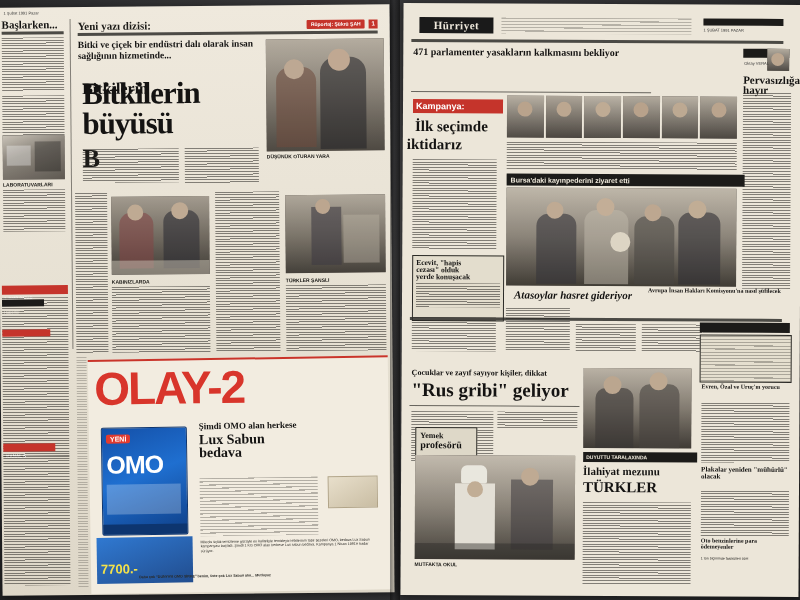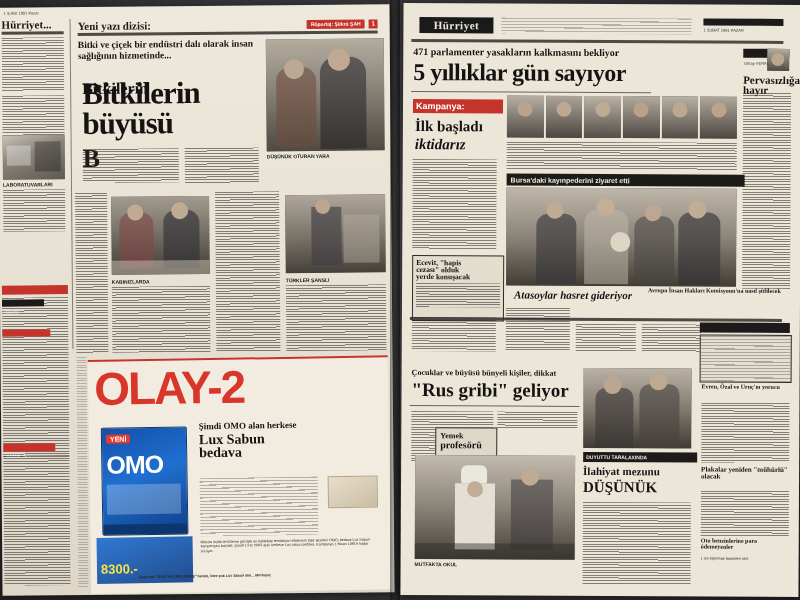--- a/index.html
+++ b/index.html
@@ -157,21 +157,21 @@
 <body>
 
 <div class="scene">
   <div class="bg"></div>
 
   <div class="page left">
 
     <div style="position:absolute;left:6px;top:3px;" class="tiny-top">1 Şubat 1991 Pazar</div>
 
     <div style="position:absolute;left:4px;top:12px;width:62px;">
-      <div class="hd" style="font-size:11px;">Hürriyet...</div>
+      <div class="hd" style="font-size:11px;">Başlarken...</div>
       <div class="hline thick" style="margin:2px 0 3px 0;"></div>
       <div class="lines dense" style="height:54px;"></div>
       <div class="lines dense" style="height:40px;margin-top:4px;"></div>
     </div>
 
     <div class="photo" style="left:4px;top:128px;width:62px;height:44px;">
       <div class="g" style="background:
         linear-gradient(160deg,#cfc6b6 0%, #8e8578 40%, #5e564c 100%);"></div>
       <div style="position:absolute;left:4px;top:10px;width:24px;height:20px;background:rgba(255,255,255,0.35);"></div>
       <div style="position:absolute;left:32px;top:6px;width:26px;height:30px;background:rgba(0,0,0,0.3);"></div>
@@ -250,21 +250,21 @@
     <div id="omo-ad">
       <div style="position:absolute;left:6px;top:4px;" id="omo-title">OLAY-2</div>
 
       <div class="omo-box" style="left:12px;top:66px;width:84px;height:106px;border-radius:2px;">
         <div style="position:absolute;left:4px;top:6px;background:#e23b2f;color:#fff;font-size:7px;font-weight:bold;padding:1px 4px;border-radius:2px;">YENİ</div>
         <div style="position:absolute;left:4px;top:22px;font-family:'Liberation Sans',sans-serif;font-weight:bold;font-size:25px;color:#fff;letter-spacing:-1px;">OMO</div>
         <div style="position:absolute;left:4px;top:56px;width:74px;height:30px;background:rgba(255,255,255,0.25);"></div>
         <div style="position:absolute;left:0;bottom:0;width:100%;height:10px;background:#0d356f;"></div>
       </div>
       <div style="position:absolute;left:6px;top:176px;width:96px;height:46px;background:linear-gradient(160deg,#1f6fd0,#0f3f87);opacity:.92;"></div>
-      <div style="position:absolute;left:10px;top:200px;font-family:'Liberation Sans',sans-serif;font-weight:bold;font-size:13px;color:#f4e24a;">8300.-</div>
+      <div style="position:absolute;left:10px;top:200px;font-family:'Liberation Sans',sans-serif;font-weight:bold;font-size:13px;color:#f4e24a;">7700.-</div>
 
       <div style="position:absolute;left:110px;top:62px;width:122px;">
         <div class="hd" style="font-size:9px;">Şimdi OMO alan herkese</div>
         <div class="hd" style="font-size:14px;margin-top:2px;">Lux Sabun</div>
         <div class="hd" style="font-size:14px;">bedava</div>
       </div>
 
       <div style="position:absolute;left:238px;top:118px;width:48px;height:30px;background:linear-gradient(150deg,#e8dfcb,#c9bda3);border:1px solid #b1a488;"></div>
 
       <div class="lines light" style="position:absolute;left:110px;top:118px;width:118px;height:58px;"></div>
@@ -276,26 +276,25 @@
 
   <div class="page right">
 
     <div id="r-masthead">Hürriyet</div>
     <div class="lines" style="position:absolute;left:98px;top:14px;width:190px;height:16px;opacity:.45;"></div>
     <div style="position:absolute;left:300px;top:14px;width:80px;height:7px;background:#1c1b19;"></div>
     <div class="tiny-top" style="position:absolute;left:300px;top:23px;">1 ŞUBAT 1991 PAZAR</div>
     <div class="hline thick" style="position:absolute;left:8px;top:36px;width:372px;"></div>
 
     <div class="hd" style="position:absolute;left:10px;top:44px;font-size:10px;">471 parlamenter yasakların kalkmasını bekliyor</div>
-    <div class="hd" style="position:absolute;left:10px;top:58px;font-size:24px;letter-spacing:-0.5px;">5 yıllıklar gün sayıyor</div>
     <div class="hline" style="position:absolute;left:8px;top:88px;width:240px;"></div>
 
     <div class="redbar" style="position:absolute;left:10px;top:96px;width:84px;padding:2px 3px;font-size:9px;">Kampanya:</div>
-    <div class="hd" style="position:absolute;left:12px;top:116px;font-size:15px;">İlk başladı</div>
-    <div class="hd" style="position:absolute;left:12px;top:134px;font-size:15px;font-style:italic;">iktidarız</div>
+    <div class="hd" style="position:absolute;left:12px;top:116px;font-size:15px;">İlk seçimde</div>
+    <div class="hd" style="position:absolute;left:4px;top:134px;font-size:15px;">iktidarız</div>
     <div class="lines dense" style="position:absolute;left:10px;top:156px;width:84px;height:90px;"></div>
 
     <div style="position:absolute;left:104px;top:92px;width:230px;height:42px;display:flex;gap:2px;">
       <div class="photo" style="position:relative;flex:1;height:42px;">
           <div class="g" style="background:linear-gradient(180deg,#bdb2a0,#4f4840);"></div>
           <div style="position:absolute;left:50%;top:6px;transform:translateX(-50%);width:15px;height:15px;background:#c3a484;border-radius:50%;"></div>
         </div>
       <div class="photo" style="position:relative;flex:1;height:42px;">
           <div class="g" style="background:linear-gradient(180deg,#b2a694,#4a433b);"></div>
           <div style="position:absolute;left:50%;top:6px;transform:translateX(-50%);width:15px;height:15px;background:#c5a888;border-radius:50%;"></div>
@@ -354,27 +353,27 @@
     <div class="hd" style="position:absolute;left:340px;top:70px;font-size:11px;">Pervasızlığa hayır</div>
     <div class="lines dense" style="position:absolute;left:340px;top:88px;width:48px;height:196px;"></div>
 
     <div class="hd" style="position:absolute;left:246px;top:284px;font-size:6px;">Avrupa İnsan Hakları Komisyonu'na nasıl şüfilecek</div>
     <div class="hline thick" style="position:absolute;left:8px;top:314px;width:372px;"></div>
 
     <div class="lines dense" style="position:absolute;left:104px;top:304px;width:64px;height:44px;"></div>
     <div class="lines dense" style="position:absolute;left:174px;top:320px;width:60px;height:28px;"></div>
     <div class="lines dense" style="position:absolute;left:240px;top:320px;width:60px;height:28px;"></div>
 
-    <div class="hd" style="position:absolute;left:10px;top:366px;font-size:8px;">Çocuklar ve büyüsü bünyeli kişiler, dikkat</div>
+    <div class="hd" style="position:absolute;left:10px;top:366px;font-size:8px;">Çocuklar ve zayıf sayıyor kişiler, dikkat</div>
     <div class="hd" style="position:absolute;left:10px;top:378px;font-size:19px;">"Rus gribi" geliyor</div>
     <div class="hline" style="position:absolute;left:8px;top:402px;width:170px;"></div>
     <div class="lines dense" style="position:absolute;left:10px;top:408px;width:82px;height:52px;"></div>
     <div class="lines dense" style="position:absolute;left:96px;top:408px;width:80px;height:18px;"></div>
 
-    <div class="boxed" style="position:absolute;left:14px;top:424px;width:52px;height:24px;padding:4px;background:#ded8c8;margin-left:20px;">
+    <div class="boxed" style="position:absolute;left:14px;top:424px;width:52px;height:24px;padding:4px;background:#ded8c8;">
       <div class="hd" style="font-size:8px;">Yemek</div>
       <div class="hd" style="font-size:10px;">profesörü</div>
     </div>
     <div class="photo" style="left:14px;top:452px;width:160px;height:104px;">
       <div class="g" style="background:linear-gradient(180deg,#c8bdab 0%, #8d8374 50%, #443e35 100%);"></div>
       <div style="position:absolute;left:46px;top:10px;width:26px;height:18px;background:#f0ece0;border-radius:6px 6px 2px 2px;"></div>
       <div style="position:absolute;left:40px;top:28px;width:40px;height:66px;background:#eae4d6;"></div>
       <div style="position:absolute;left:52px;top:26px;width:16px;height:16px;background:#cbae8d;border-radius:50%;"></div>
       <div style="position:absolute;left:96px;top:24px;width:42px;height:70px;background:rgba(60,55,60,0.55);"></div>
       <div style="position:absolute;left:106px;top:12px;width:18px;height:18px;background:#c9ab8b;border-radius:50%;"></div>
@@ -384,21 +383,21 @@
 
     <div class="photo" style="left:182px;top:364px;width:108px;height:80px;">
       <div class="g" style="background:linear-gradient(180deg,#bfb4a2 0%, #857b6c 50%, #3d372f 100%);"></div>
       <div style="position:absolute;left:12px;top:20px;width:38px;height:60px;background:rgba(55,50,48,0.6);border-radius:10px 10px 0 0;"></div>
       <div style="position:absolute;left:56px;top:16px;width:40px;height:64px;background:rgba(70,64,58,0.6);border-radius:10px 10px 0 0;"></div>
       <div style="position:absolute;left:20px;top:8px;width:18px;height:18px;background:#c5a787;border-radius:50%;"></div>
       <div style="position:absolute;left:66px;top:4px;width:18px;height:18px;background:#c8aa89;border-radius:50%;"></div>
     </div>
     <div class="blackbar" style="position:absolute;left:182px;top:448px;width:108px;padding:2px 3px;font-size:5px;">DUYUTTU TARALAXINDA</div>
     <div class="hd" style="position:absolute;left:182px;top:462px;font-size:11px;">İlahiyat mezunu</div>
-    <div class="hd" style="position:absolute;left:182px;top:476px;font-size:15px;">DÜŞÜNÜK</div>
+    <div class="hd" style="position:absolute;left:182px;top:476px;font-size:15px;">TÜRKLER</div>
     <div class="lines dense" style="position:absolute;left:182px;top:498px;width:108px;height:82px;"></div>
 
     <div style="position:absolute;left:298px;top:318px;width:90px;height:10px;background:#1c1b19;">
       <span style="font-size:4.5px;color:#f1ebdd;line-height:10px;padding-left:2px;font-weight:bold;">İNSAN ARANIYOR KÖŞESİ</span>
     </div>
     <div class="boxed" style="position:absolute;left:298px;top:330px;width:90px;height:46px;background:#e5dfcf;">
       <div class="lines light" style="height:100%;"></div>
     </div>
     <div class="hd" style="position:absolute;left:300px;top:380px;width:88px;font-size:6px;">Evren, Özal ve Uruç'ın yorucu</div>
     <div class="lines dense" style="position:absolute;left:300px;top:398px;width:88px;height:60px;"></div>

